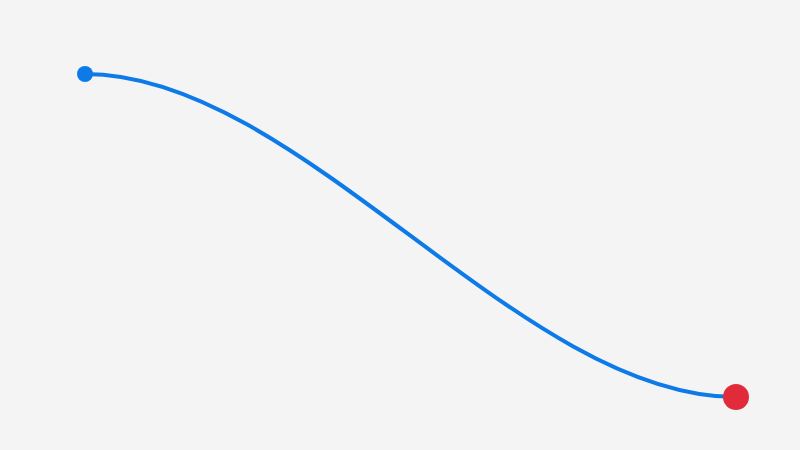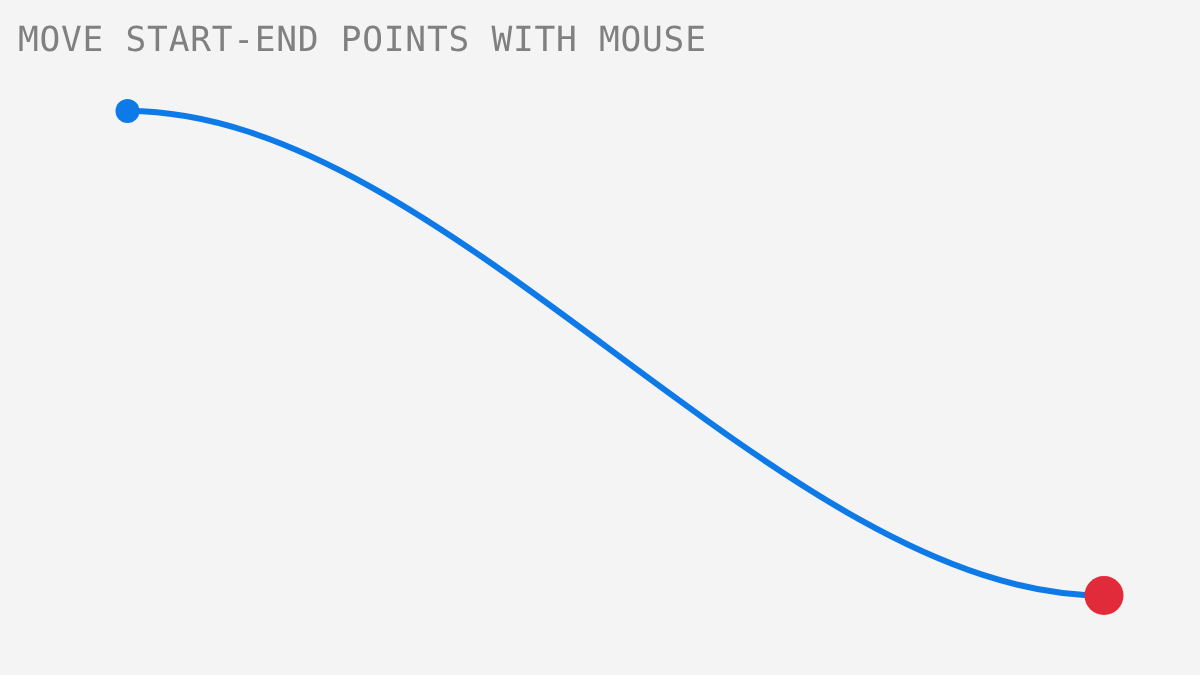--- a/index.html
+++ b/index.html
@@ -46,21 +46,20 @@
   }
   .handle-dot {
     cursor: grab;
   }
 </style>
 </head>
 <body>
 
 <div id="app-canvas" style="background: rgb(244, 244, 244); width: 800px; height: 450px;">
 
-  <h1 id="title-text" style="color: rgb(128, 128, 128); font-size: 23px;">MOVE START-END POINTS WITH MOUSE</h1>
 
   <svg id="curve-stage" viewBox="0 0 800 450" width="800" height="450" xmlns="http://www.w3.org/2000/svg">
 
     <path id="bezier-curve" fill="none" stroke="#0d7ae8" stroke-width="4" stroke-linecap="round" stroke-linejoin="round" d="M 85 74 C 300 74, 520 397, 736 397"></path>
 
     <circle id="start-handle" class="handle-dot" cx="85" cy="74" r="8" fill="#0d7ae8"></circle>
 
     <circle id="end-handle" class="handle-dot" cx="736" cy="397" r="13" fill="#e22b3a"></circle>
   </svg>
 

